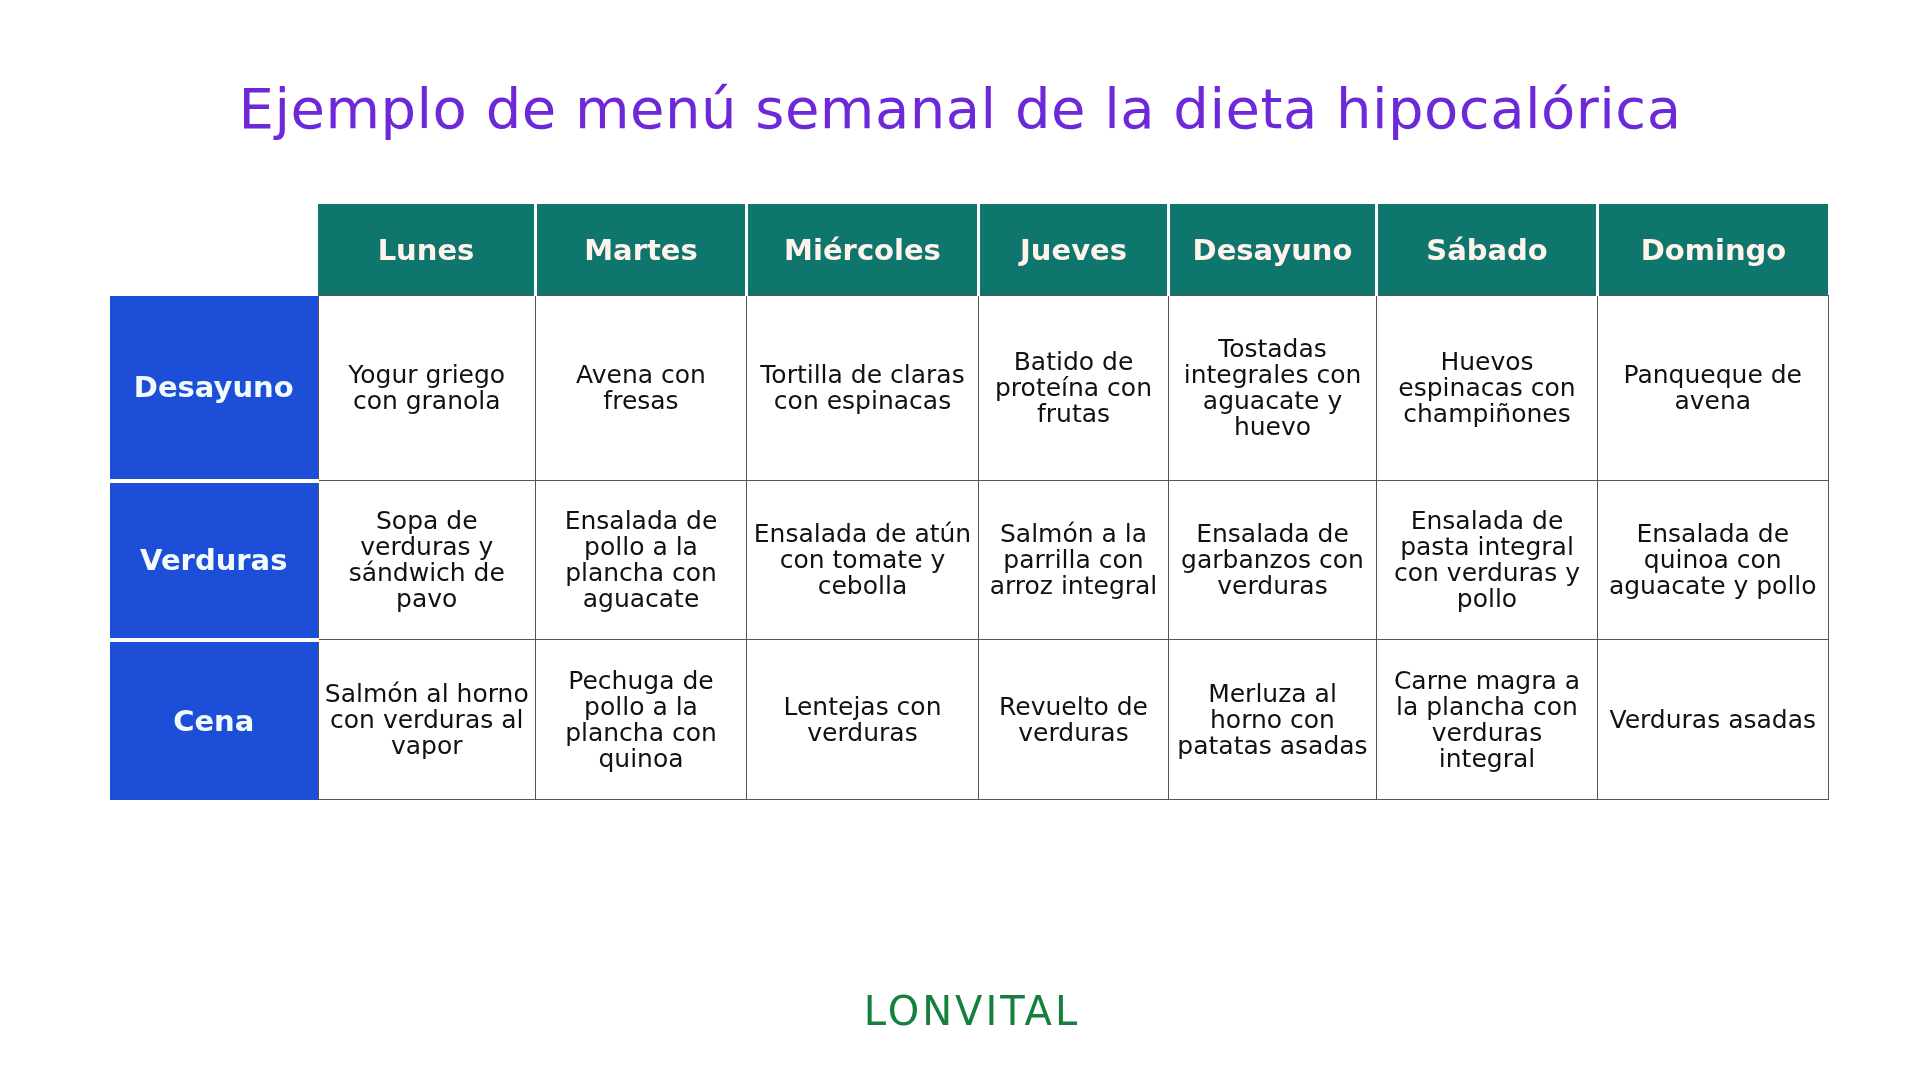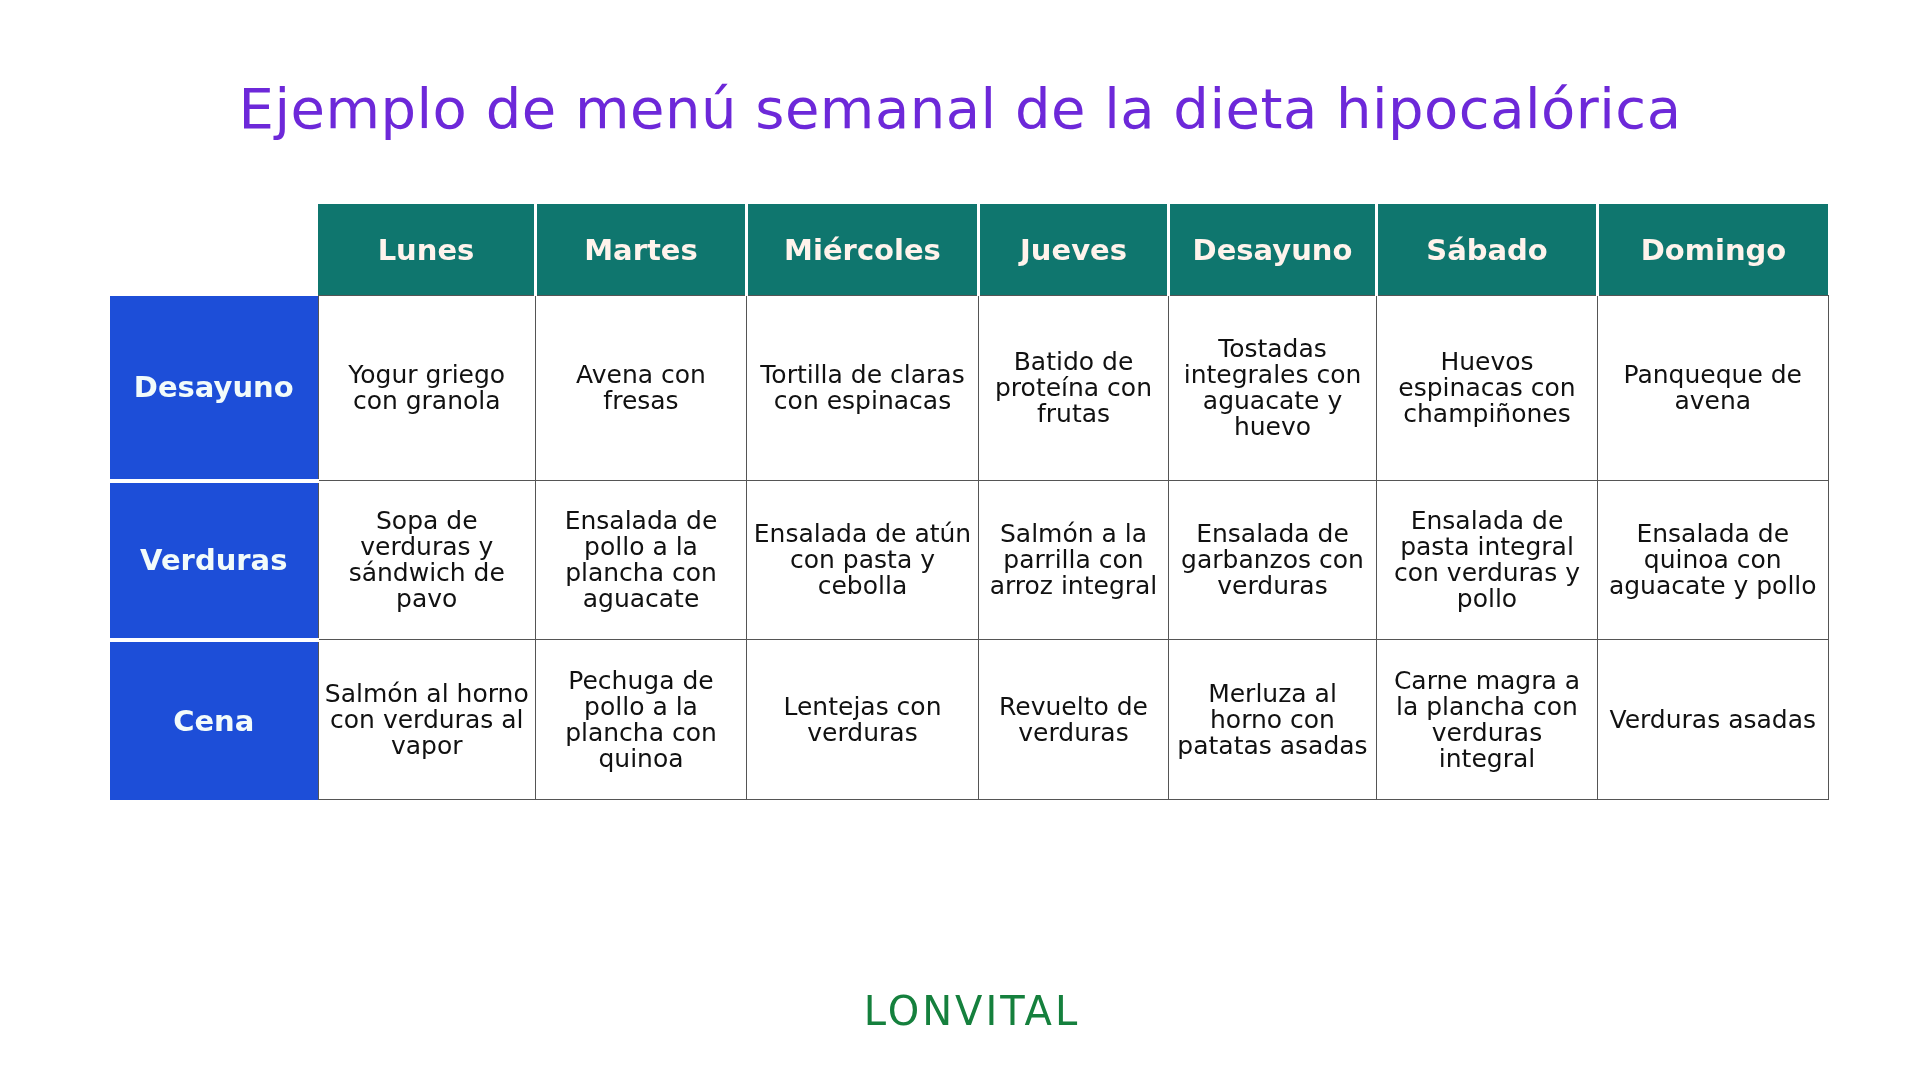--- a/index.html
+++ b/index.html
@@ -39,21 +39,21 @@
     <td class="cell">Tortilla de claras con espinacas</td>
     <td class="cell">Batido de proteína con frutas</td>
     <td class="cell">Tostadas integrales con aguacate y huevo</td>
     <td class="cell">Huevos espinacas con champiñones</td>
     <td class="cell">Panqueque de avena</td>
   </tr>
   <tr style="height:159px">
     <td class="meal">Verduras</td>
     <td class="cell">Sopa de verduras y sándwich de pavo</td>
     <td class="cell">Ensalada de pollo a la plancha con aguacate</td>
-    <td class="cell">Ensalada de atún con pasta y cebolla</td>
+    <td class="cell">Ensalada de atún con tomate y cebolla</td>
     <td class="cell">Salmón a la parrilla con arroz integral</td>
     <td class="cell">Ensalada de garbanzos con verduras</td>
     <td class="cell">Ensalada de pasta integral con verduras y pollo</td>
     <td class="cell">Ensalada de quinoa con aguacate y pollo</td>
   </tr>
   <tr style="height:160px">
     <td class="meal" style="border-bottom:none">Cena</td>
     <td class="cell">Salmón al horno con verduras al vapor</td>
     <td class="cell">Pechuga de pollo a la plancha con quinoa</td>
     <td class="cell">Lentejas con verduras</td>

